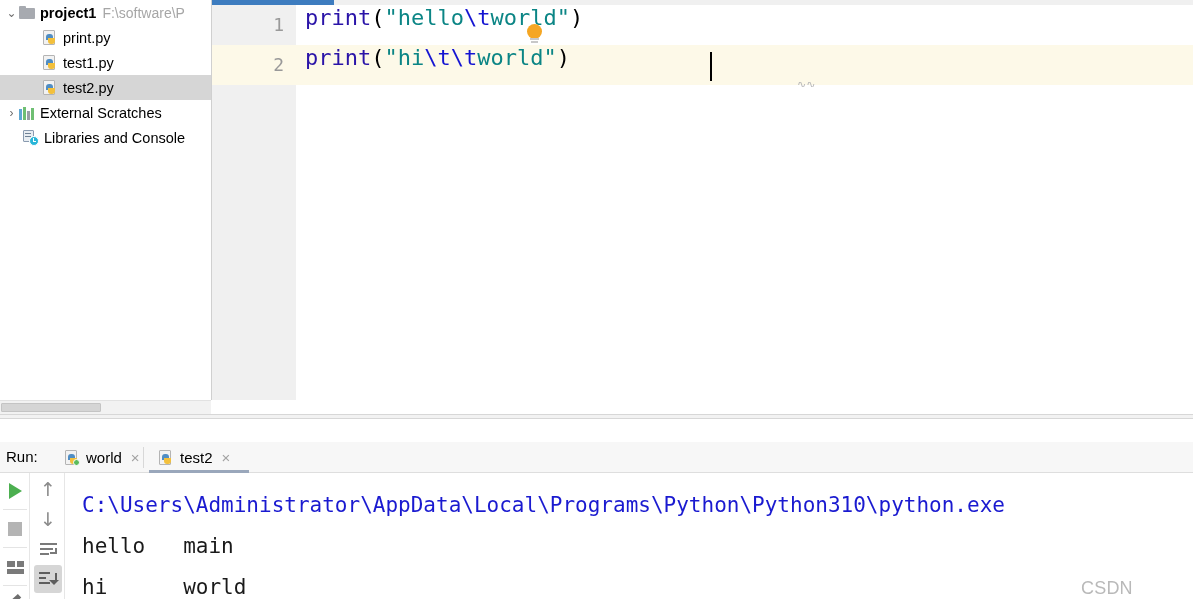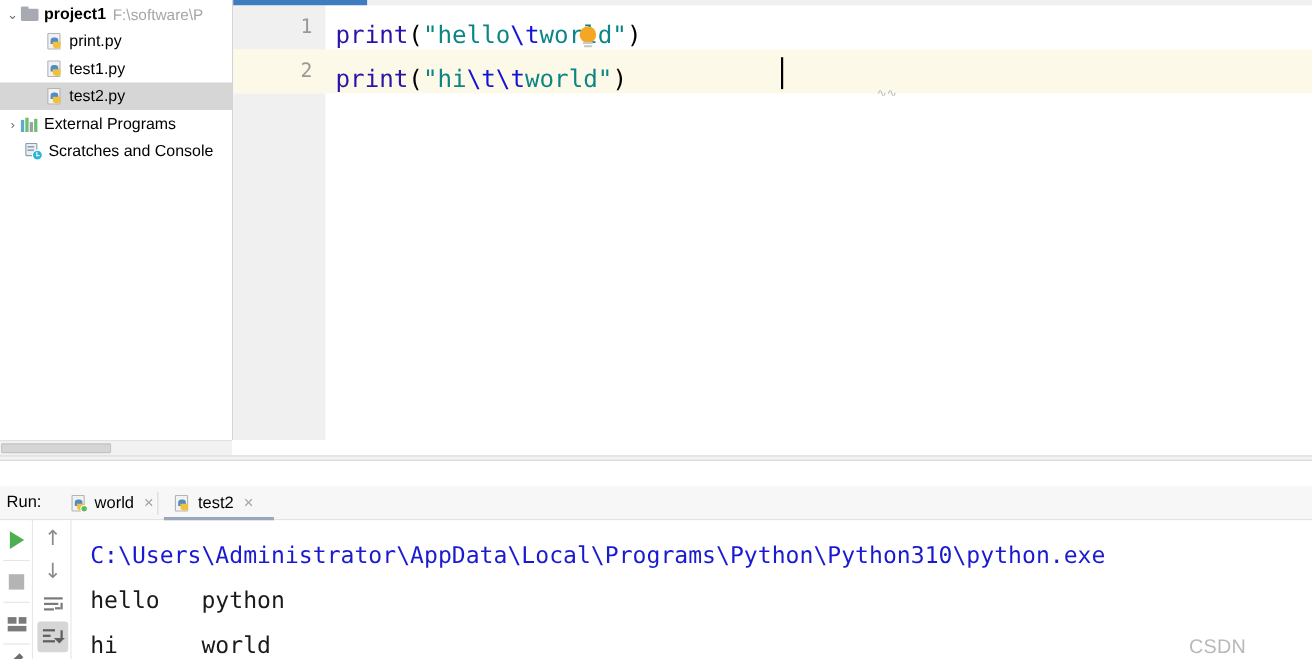--- a/index.html
+++ b/index.html
@@ -106,21 +106,21 @@
 
   #code-area {
     position: absolute; left: 84px; top: 5px; width: 897px; height: 395px;
     background: #ffffff;
   }
   .code-hl {
     position: absolute; left: 0; top: 40px; width: 897px; height: 40px;
     background: #fdf9e8;
   }
   .code-line {
-    position: absolute; left: 9px; height: 40px; display: flex; align-items: flex-end;
+    position: absolute; left: 9px; height: 40px; display: flex; align-items: flex-start;
     font-family: "DejaVu Sans Mono", monospace; font-size: 22px; white-space: pre;
   }
   .c-fn     { color: #2a14a8; }
   .c-paren  { color: #000000; }
   .c-str    { color: #0b8585; }
   .c-esc    { color: #1414d2; }
 
   #bulb {
     position: absolute; left: 314px; top: 24px; width: 17px; height: 21px;
   }
@@ -296,33 +296,33 @@
     </div>
 
     <div class="tree-row">
       <span class="arrow">›</span>
       <span class="ico ico-lib">
         <i></i>
           <i></i>
           <i></i>
           <i></i>
       </span>
-      <span>External Programs</span>
+      <span>External Scratches</span>
     </div>
 
     <div class="tree-row indent-1">
       <span class="ico ico-scr">
         <span class="spage"></span>
         <span class="sline" style="top:3px"></span>
         <span class="sline" style="top:6px"></span>
         <span class="clock"></span>
         <span class="hand-v"></span>
           <span class="hand-h"></span>
       </span>
-      <span>Scratches and Console</span>
+      <span>Libraries and Console</span>
     </div>
   </div>
 
   <div id="project-hscroll">
     <span class="thumb"></span>
   </div>
 
   <div class="vdivider" style="left:211px"></div>
 
   <div id="editor">
@@ -456,19 +456,19 @@
       <div class="tb-btn" style="left:3px; top:122px">
         <span class="gl-print">
           <span class="top"></span>
             <span class="mid"></span>
         </span>
       </div>
     </div>
 
     <div id="console">
       <div class="con-line con-path" style="top:20px">C:\Users\Administrator\AppData\Local\Programs\Python\Python310\python.exe</div>
-      <div class="con-line con-out" style="top:61px">hello   python</div>
+      <div class="con-line con-out" style="top:61px">hello   main</div>
       <div class="con-line con-out" style="top:102px">hi      world</div>
     </div>
   </div>
 
   <div id="watermark">CSDN @zzz@123</div>
 </div>
 
 </body></html>

